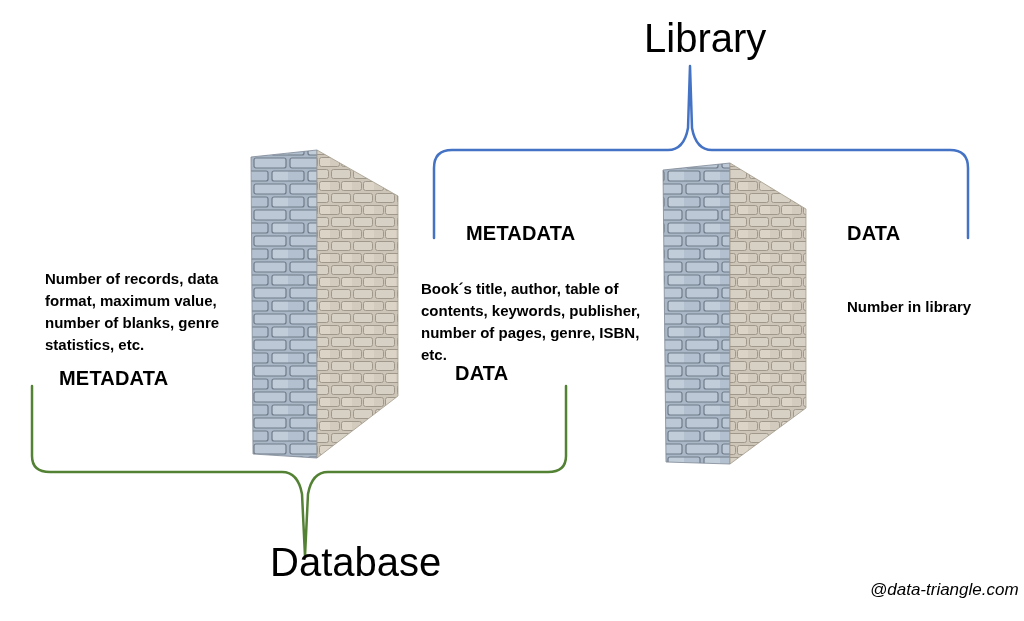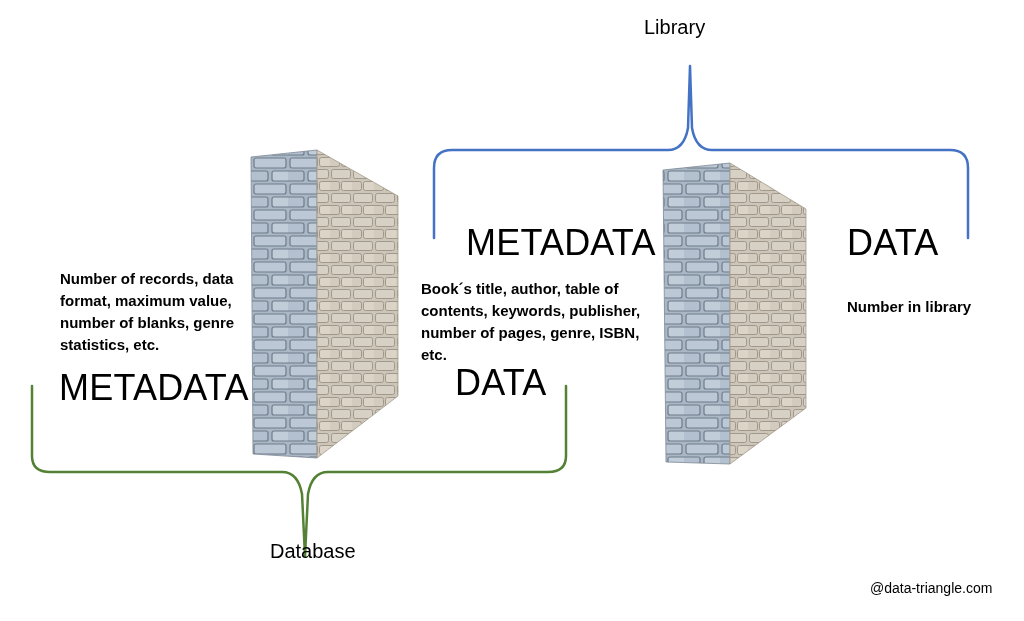--- a/index.html
+++ b/index.html
@@ -1,22 +1,22 @@
 <!DOCTYPE html>
 <html><head>
 <meta charset="utf-8">
 <style>
   html, body { margin: 0; padding: 0; background: #ffffff; }
   body { width: 1024px; height: 621px; position: relative; overflow: hidden;
          font-family: "Liberation Sans", sans-serif; color: #000; }
   .abs { position: absolute; }
-  .title { font-size: 20px; font-weight: normal; white-space: nowrap; }
-  .big { font-size: 36px; font-weight: normal; white-space: nowrap; letter-spacing: 0.2px; }
+  .title { font-size: 40px; font-weight: normal; white-space: nowrap; }
+  .big { font-size: 20px; font-weight: bold; white-space: nowrap; letter-spacing: 0.2px; }
   .desc { font-size: 15px; font-weight: bold; line-height: 22px; }
-  .credit { font-size: 14px; white-space: nowrap; }
+  .credit { font-size: 17px; white-space: nowrap; font-style: italic; }
   svg.overlay { position: absolute; left: 0; top: 0; }
 </style>
 </head>
 <body>
 
 <svg class="overlay" width="1024" height="621" viewBox="0 0 1024 621">
   <defs>
     <pattern id="frontBricks" x="0" y="0" width="36" height="26" patternUnits="userSpaceOnUse">
       <rect width="36" height="26" fill="#aab7c7"></rect>
       <rect x="2" y="2" width="32" height="10" rx="2" fill="#bcc8d6" stroke="#6f7b88" stroke-width="1.2"></rect>
@@ -51,20 +51,20 @@
 </svg>
 
 <div class="abs title" style="left:644px; top:16px;">Library</div>
 
 <div class="abs big" style="left:466px; top:222px;">METADATA</div>
 <div class="abs desc" style="left:421px; top:278px; width:222px;">Book´s title, author, table of contents, keywords, publisher, number of pages, genre, ISBN, etc.</div>
 
 <div class="abs big" style="left:847px; top:222px;">DATA</div>
 <div class="abs desc" style="left:847px; top:296px; white-space:nowrap;">Number in library</div>
 
-<div class="abs desc" style="left:60px; top:268px; width:190px;">Number of records, data format, maximum value, number of blanks, genre statistics, etc.</div>
+<div class="abs desc" style="left:45px; top:268px; width:190px;">Number of records, data format, maximum value, number of blanks, genre statistics, etc.</div>
 <div class="abs big" style="left:59px; top:367px;">METADATA</div>
 
 <div class="abs big" style="left:455px; top:362px;">DATA</div>
 
 <div class="abs title" style="left:231px; top:540px;margin-left:39px;">Database</div>
 
 <div class="abs credit" style="left:870px; top:580px;">@data-triangle.com</div>
 
 </body></html>

